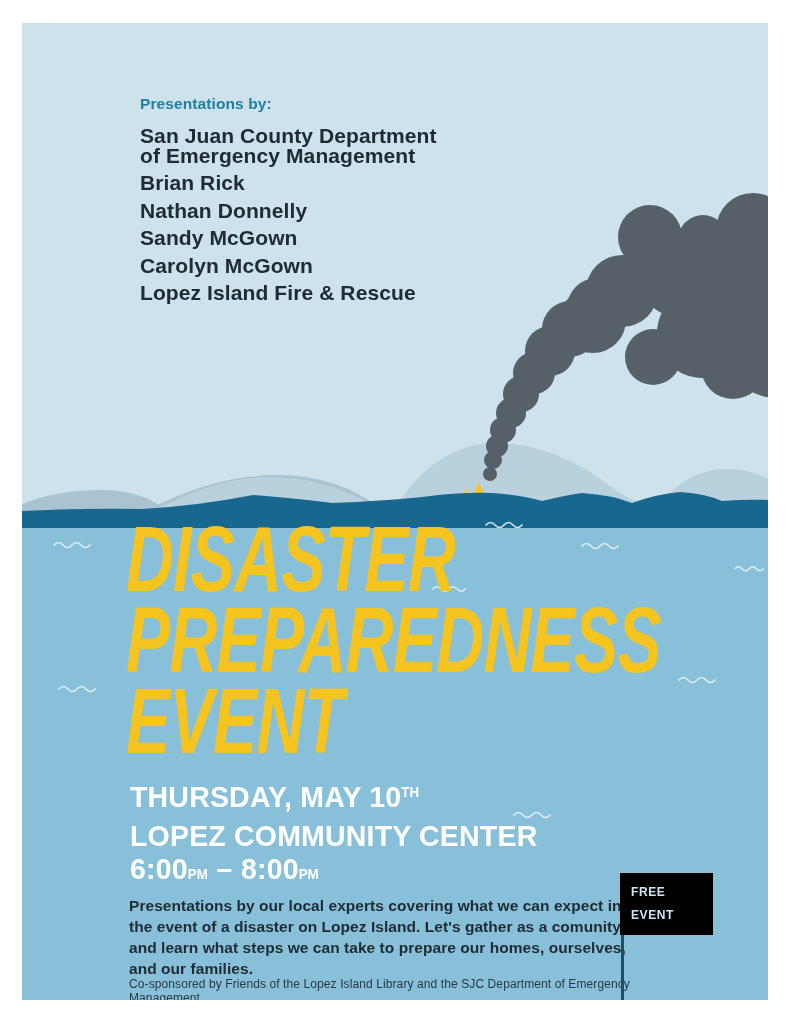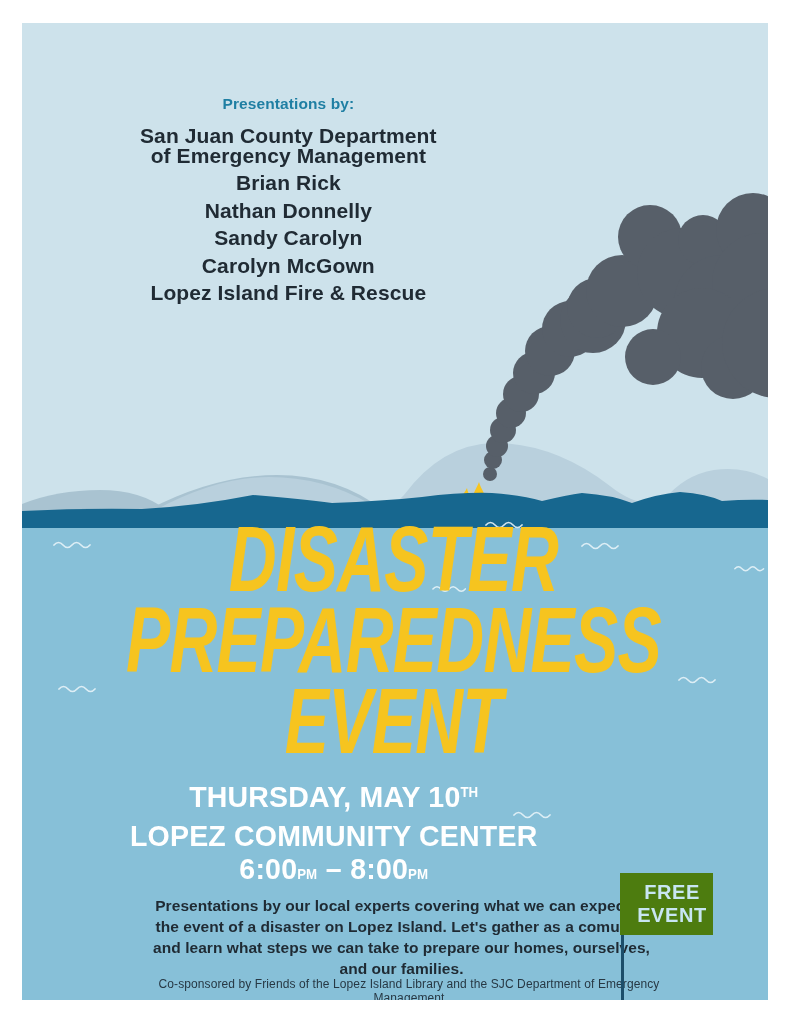--- a/index.html
+++ b/index.html
@@ -1,19 +1,18 @@
 <!DOCTYPE html>
 <html><head>
 <meta charset="utf-8">
 <style>
   html,body{margin:0;padding:0;background:#ffffff;}
   .page{
     position:relative;width:791px;height:1023px;background:#ffffff;overflow:hidden;
     font-family:"Liberation Sans",sans-serif;
-    text-align:center;
   }
   .poster{
     position:absolute;left:22px;top:23px;width:746px;height:977px;overflow:hidden;
   }
   .sky{position:absolute;left:0;top:0;width:746px;height:489px;background:#cde2eb;}
   .water{position:absolute;left:0;top:489px;width:746px;height:488px;background:#87c0d8;}
   .scene{position:absolute;left:0;top:0;width:746px;height:520px;pointer-events:none;}
 
   .squig{position:absolute;overflow:visible;}
   .squig path{fill:none;stroke:#e7f3f8;stroke-width:1.7;stroke-linecap:round;opacity:.9;}
@@ -47,22 +46,22 @@
   .description{
     position:absolute;left:107px;top:872px;width:545px;color:#1f2a33;
     font-size:15.5px;font-weight:bold;line-height:21px;white-space:pre-line;letter-spacing:.05px;
   }
   .cosponsor{
     position:absolute;left:107px;top:954px;width:560px;color:#273844;
     font-size:12px;font-weight:400;letter-spacing:.1px;
   }
 
   .badge{
-    position:absolute;left:598px;top:850px;width:93px;height:62px;background:#4d7c0f;
-    color:#c8e6f2;font-size:20px;font-weight:bold;line-height:23px;
+    position:absolute;left:598px;top:850px;width:93px;height:62px;background:#000000;
+    color:#c8e6f2;font-size:12px;font-weight:bold;line-height:23px;
     padding:8px 0 0 11px;box-sizing:border-box;letter-spacing:.6px;
   }
   .pole{position:absolute;left:599px;top:912px;width:3px;height:65px;background:#1c4e6a;}
 </style>
 </head>
 <body>
 
 <div class="page">
   <div class="poster">
 
@@ -141,21 +140,21 @@
     <svg class="squig" style="left:488px;top:786px;width:46px;height:10px" viewBox="0 0 40 10">
         <path d="M1,6 Q5.5,1 10,6 T19,6 T28,6 T37,6"></path>
       </svg>
 
     <div class="presenters">
       <div class="presenters-heading">Presentations by:</div>
       <div class="presenter">San Juan County Department
 of Emergency Management</div>
       <div class="presenter">Brian Rick</div>
       <div class="presenter">Nathan Donnelly</div>
-      <div class="presenter">Sandy Carolyn</div>
+      <div class="presenter">Sandy McGown</div>
       <div class="presenter">Carolyn McGown</div>
       <div class="presenter">Lopez Island Fire &amp; Rescue</div>
     </div>
 
     <div class="title">
       <div class="title-line">DISASTER</div>
       <div class="title-line">PREPAREDNESS</div>
       <div class="title-line">EVENT</div>
     </div>
 

